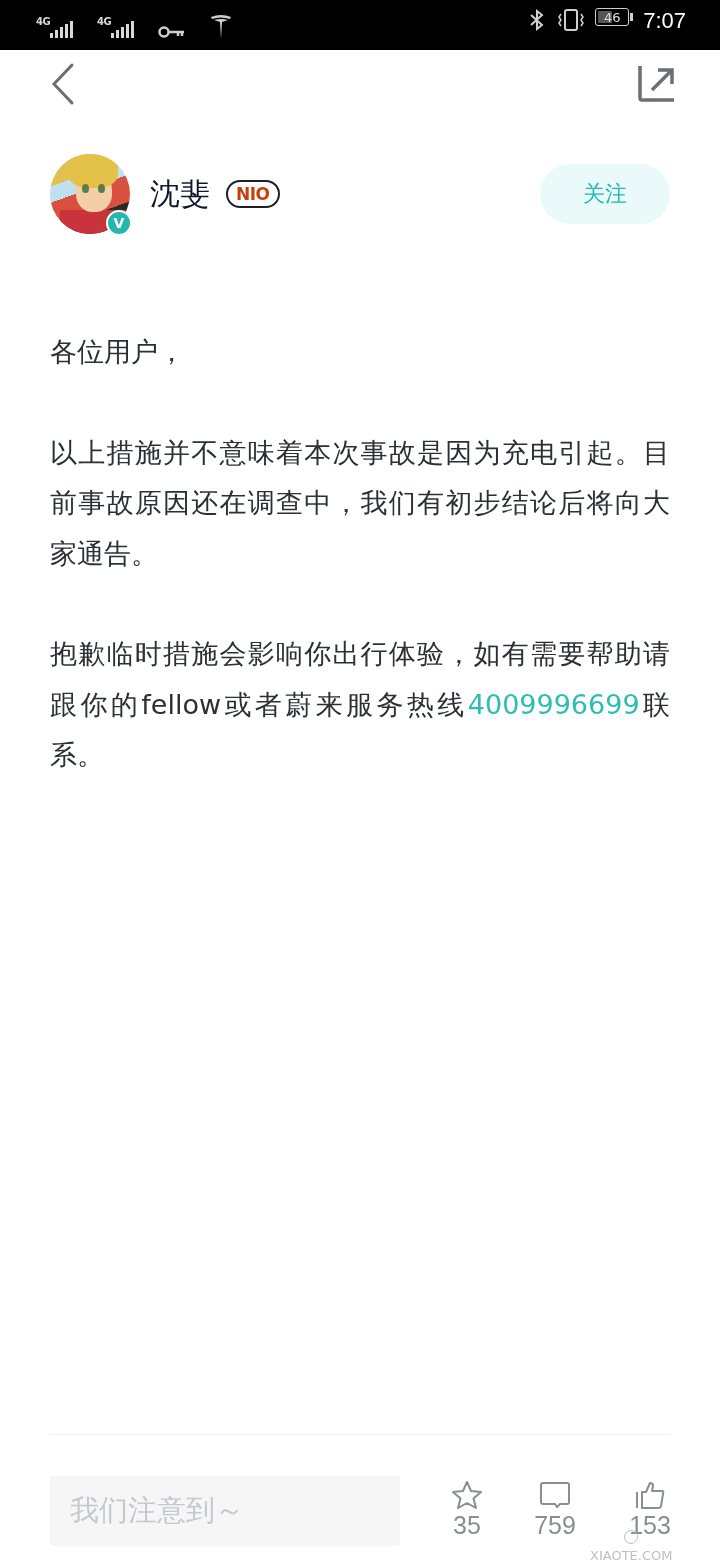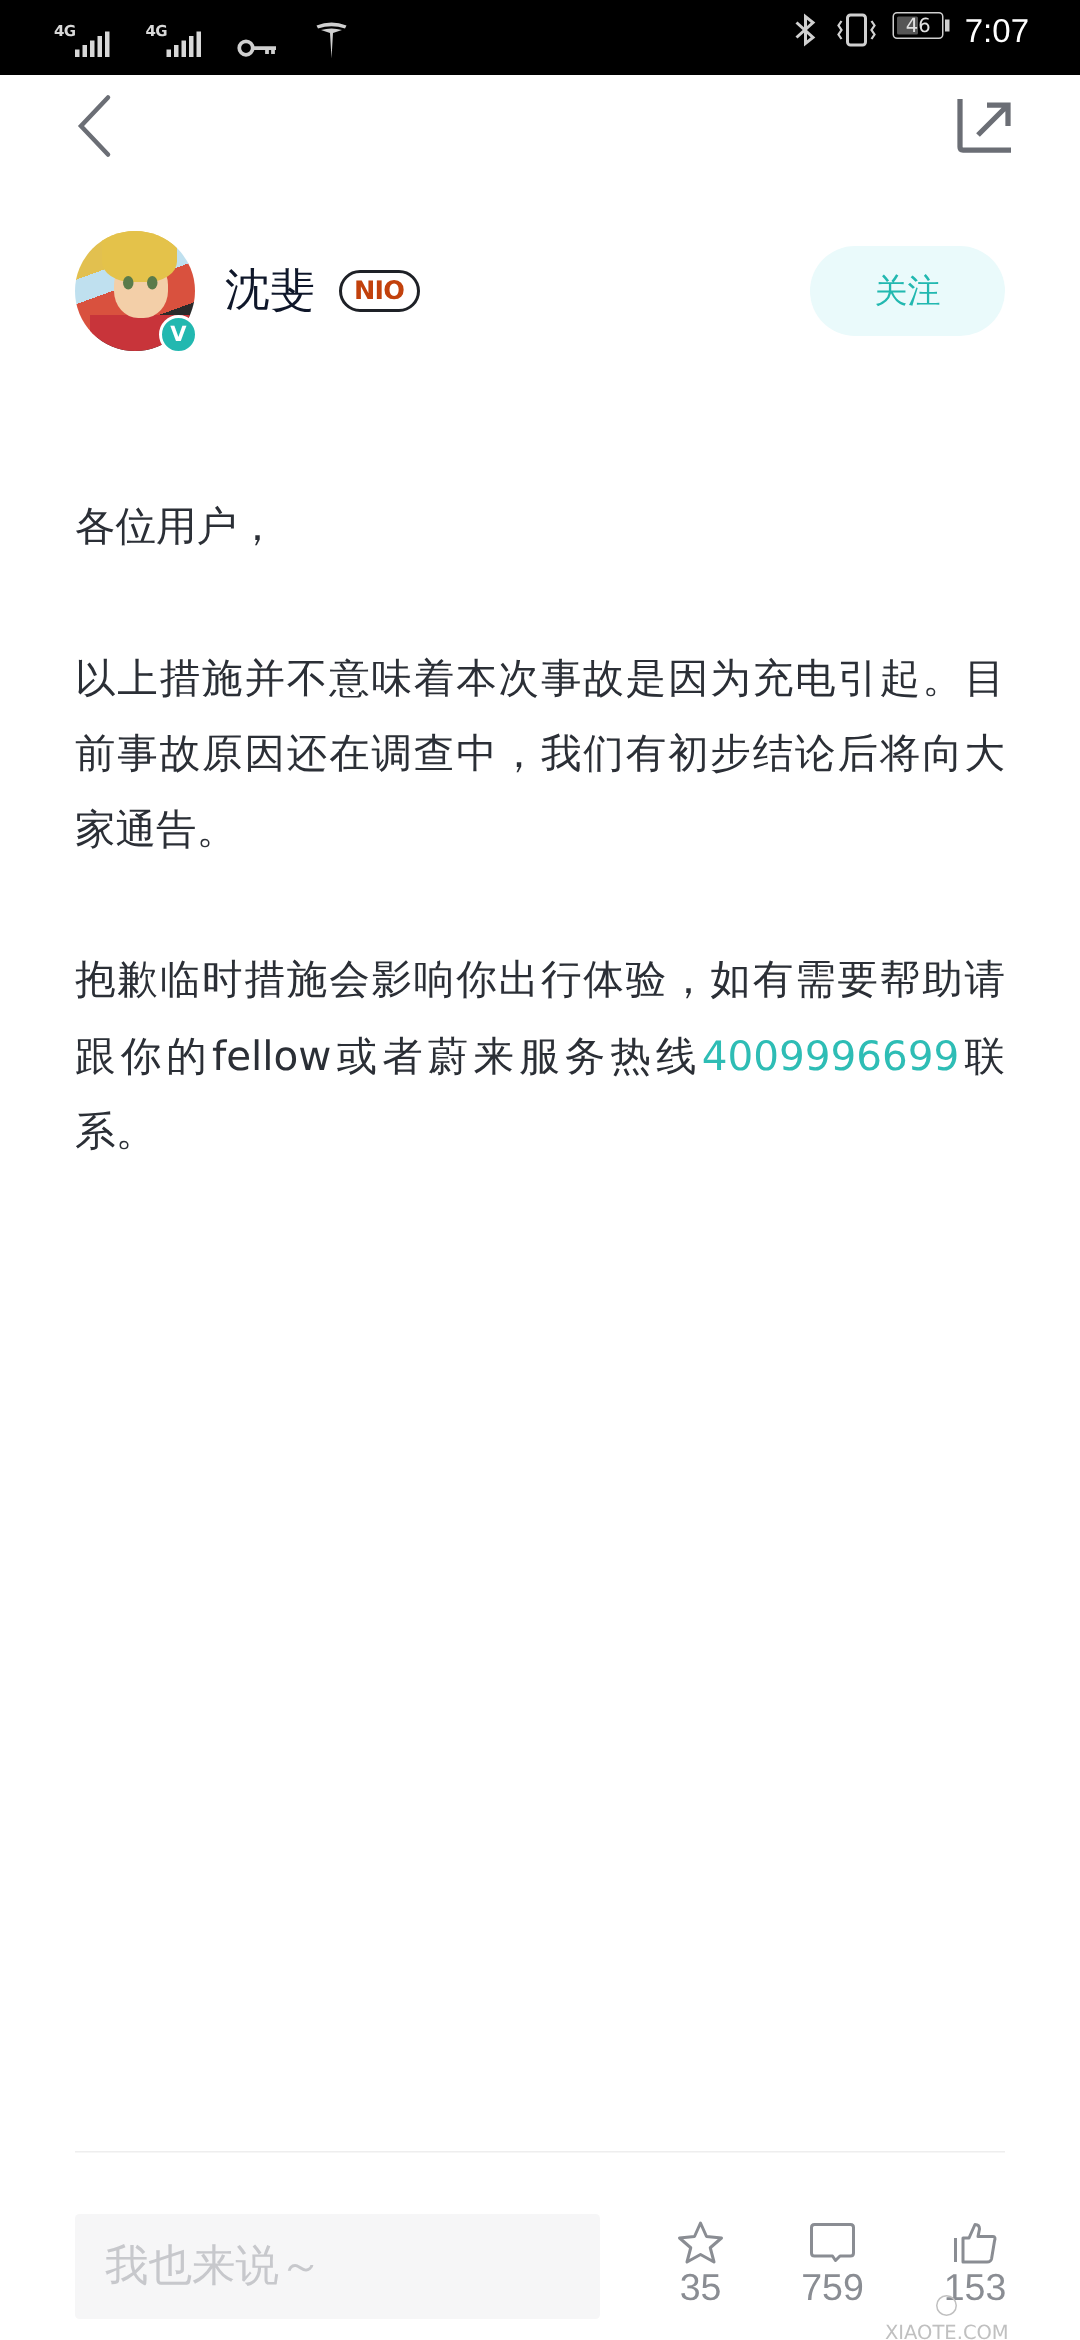--- a/index.html
+++ b/index.html
@@ -143,21 +143,21 @@
 
 <div class="article">
   <p>各位用户，</p>
   <p>以上措施并不意味着本次事故是因为充电引起。目前事故原因还在调查中，我们有初步结论后将向大家通告。</p>
   <p><span>抱歉临时措施会影响你出行体验，如有需要帮助请跟你的fellow或者蔚来服务热线</span><span class="phone">4009996699</span><span>联系。</span></p>
 </div>
 
 <div class="divider"></div>
 
 <div class="comment-input">
-  <span>我也来说～</span>
+  <span>我们注意到～</span>
 </div>
 
 <div class="action act-star">
   <svg class="ico" viewBox="0 0 34 30">
     <path d="M17 2 L21 11 L31 12 L23.5 18.5 L26 28 L17 23 L8 28 L10.5 18.5 L3 12 L13 11 Z" fill="none" stroke="#8a8d93" stroke-width="2" stroke-linejoin="round"></path>
   </svg>
   <span class="count">35</span>
 </div>
 <div class="action act-comment">
   <svg class="ico" viewBox="0 0 34 30">

